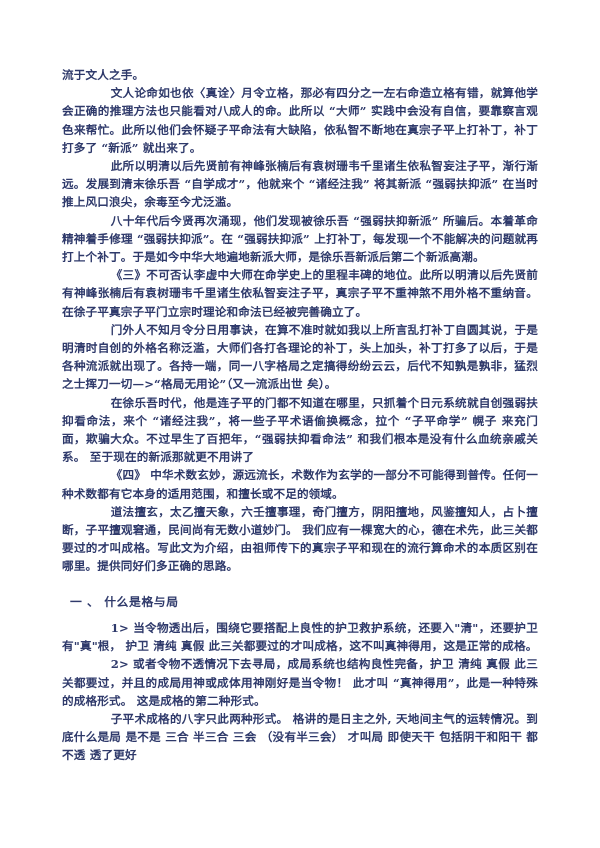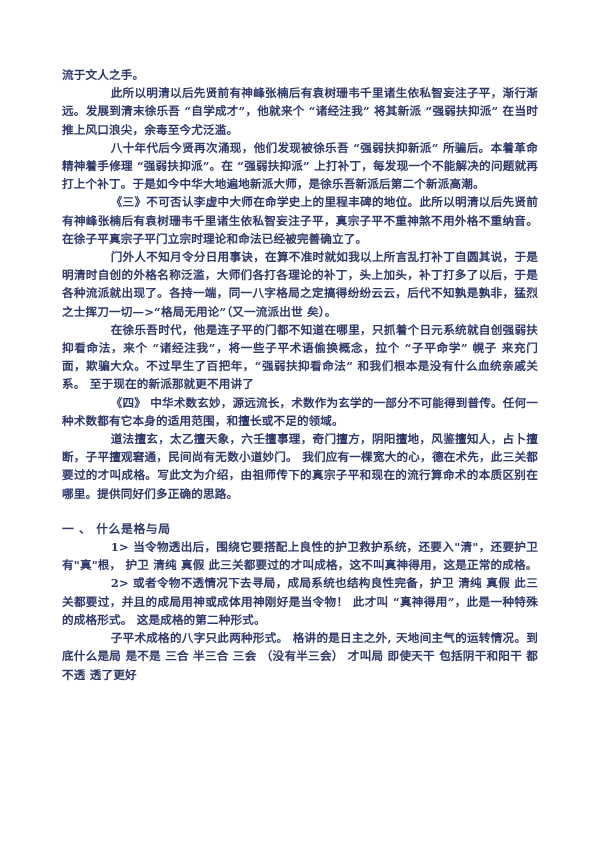--- a/index.html
+++ b/index.html
@@ -40,41 +40,42 @@
     white-space: pre-wrap;
     word-break: break-all;
   }
   p.indent {
     text-indent: 4.2em;
   }
   p.noindent {
     text-indent: 0;
   }
   .heading {
-    margin: 0;
+    margin: 8px;
     padding: 0;
     font-weight: 700;
     font-size: 11.8px;
     line-height: 18.2px;
     letter-spacing: 0.6px;
     color: #2f3a6b;
     text-indent: 0;
   }
   .gap-before {
     margin-top: 17px;
   }
 </style>
 </head>
 <body>
 
 <div class="page">
   <div class="doc-body">
 
     <p class="para noindent">流于文人之手。</p>
 
+    <p class="para indent">文人论命如也依〈真诠〉月令立格，那必有四分之一左右命造立格有错，就算他学会正确的推理方法也只能看对八成人的命。此所以 “大师” 实践中会没有自信，要靠察言观色来帮忙。此所以他们会怀疑子平命法有大缺陷，依私智不断地在真宗子平上打补丁，补丁打多了 “新派” 就出来了。</p>
 
     <p class="para indent">此所以明清以后先贤前有神峰张楠后有袁树珊韦千里诸生依私智妄注子平，渐行渐远。发展到清末徐乐吾 “自学成才”，他就来个 “诸经注我” 将其新派 “强弱扶抑派” 在当时推上风口浪尖，余毒至今尤泛滥。</p>
 
     <p class="para indent">八十年代后今贤再次涌现，他们发现被徐乐吾 “强弱扶抑新派” 所骗后。本着革命精神着手修理 “强弱扶抑派”。在 “强弱扶抑派” 上打补丁，每发现一个不能解决的问题就再打上个补丁。于是如今中华大地遍地新派大师，是徐乐吾新派后第二个新派高潮。</p>
 
 
     <p class="para indent">《三》不可否认李虚中大师在命学史上的里程丰碑的地位。此所以明清以后先贤前有神峰张楠后有袁树珊韦千里诸生依私智妄注子平，真宗子平不重神煞不用外格不重纳音。在徐子平真宗子平门立宗时理论和命法已经被完善确立了。</p>
 
 
     <p class="para indent">门外人不知月令分日用事诀，在算不准时就如我以上所言乱打补丁自圆其说，于是明清时自创的外格名称泛滥，大师们各打各理论的补丁，头上加头，补丁打多了以后，于是各种流派就出现了。各持一端，同一八字格局之定搞得纷纷云云，后代不知孰是孰非，猛烈之士挥刀一切—&gt;“格局无用论”（又一流派出世 矣）。</p>

